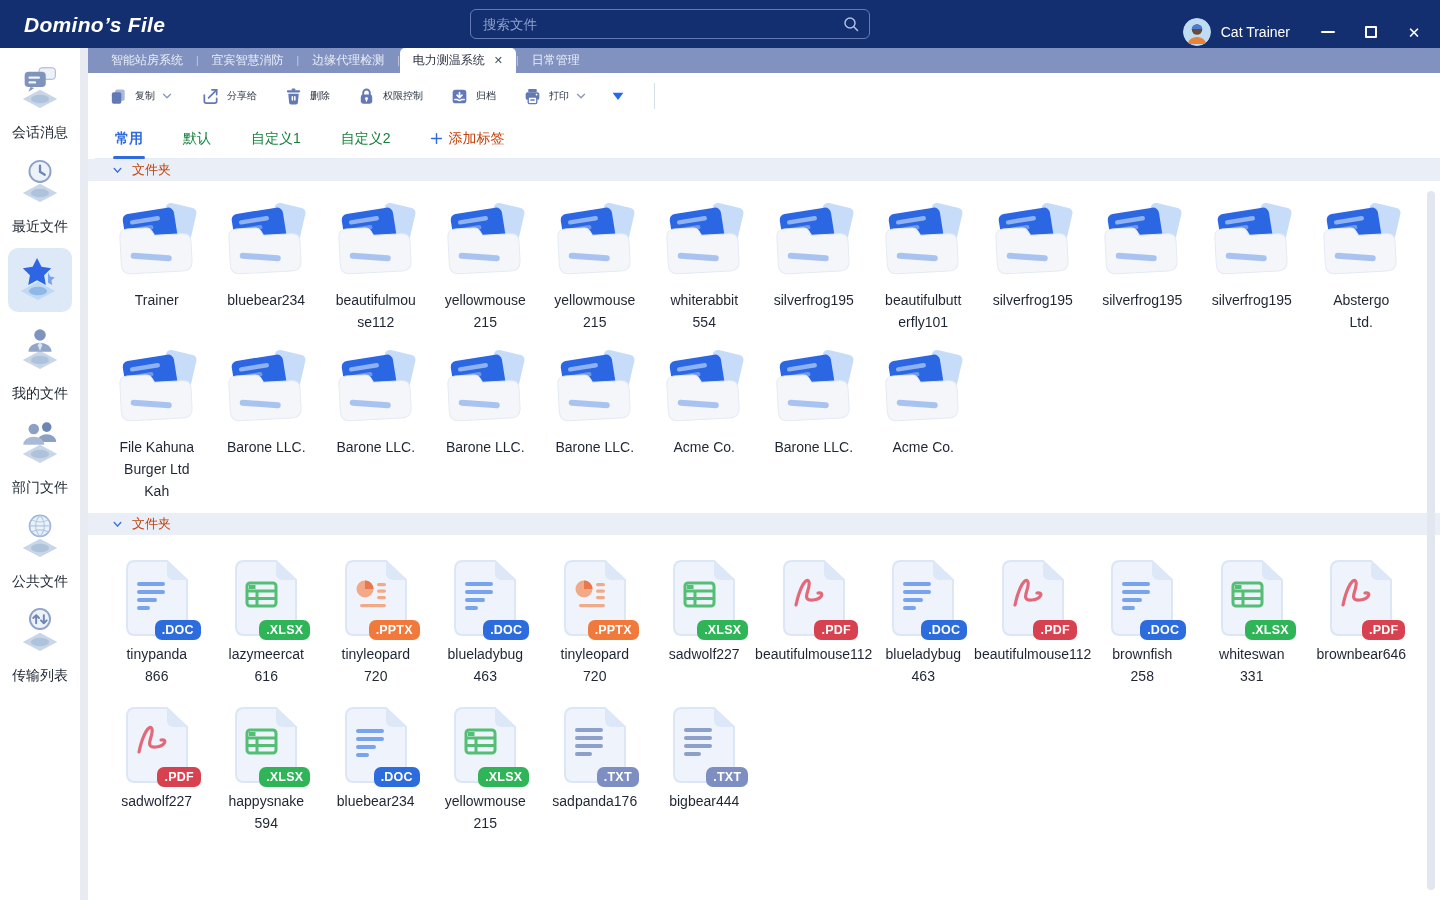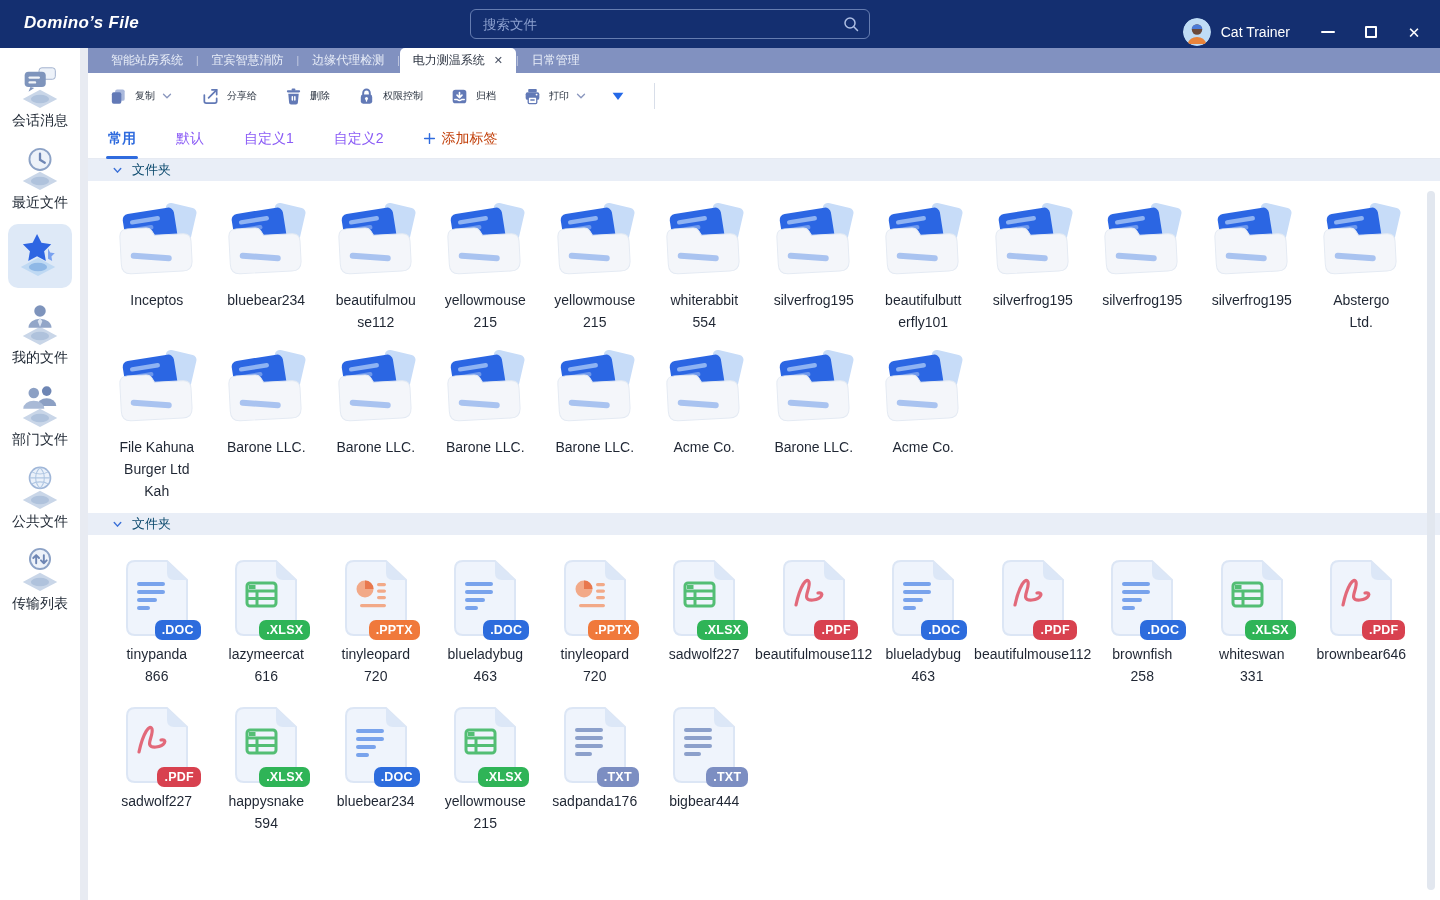--- a/index.html
+++ b/index.html
@@ -4,66 +4,66 @@
 <style>
   * { box-sizing: border-box; }
   html,body { margin:0; padding:0; }
   body {
     width:1440px; height:900px; overflow:hidden; position:relative;
     background:#E8EBF2; font-family:"Liberation Sans", sans-serif;
     -webkit-font-smoothing:antialiased;
   }
   
   .topbar { position:absolute; top:0; left:0; right:0; height:48px; background:#142F70; color:#fff; }
-  .app-title { position:absolute; left:24px; top:13px; font-size:17px; font-weight:700; font-style:italic; letter-spacing:.3px; }
+  .app-title { position:absolute; left:24px; top:13px; font-size:21px; font-weight:700; font-style:italic; letter-spacing:.3px; }
   .search-wrap { position:absolute; left:470px; top:9px; width:400px; height:30px;
     border:1px solid rgba(168,188,230,.55); border-radius:6px; display:flex; align-items:center; padding:0 10px; }
   .search-input { flex:1; background:transparent; border:none; outline:none; color:#f97316; font-size:13.5px; font-family:inherit; }
   .search-input::placeholder { color:#8CA0CF; }
   .search-icon { width:16px; height:16px; display:flex; }
   .user-area { position:absolute; right:18px; top:0; height:64px; display:flex; align-items:center; }
   .avatar { width:28px; height:28px; border-radius:50%; overflow:hidden; flex:none; }
   .user-name { font-size:14px; margin-left:10px; }
   .win-btns { display:flex; align-items:center; gap:27px; margin-left:30px; }
   .win-btn { background:none; border:none; padding:0; display:flex; align-items:center; justify-content:center; width:16px; height:16px; }
   .win-min-glyph { width:14px; height:2px; background:#fff; border-radius:1px; }
   .win-max-glyph { width:12px; height:12px; border:2px solid #fff; border-radius:1px; }
   .win-close-glyph { color:#fff; font-size:15px; line-height:1; }
   
   .sidebar { position:absolute; top:48px; left:0; width:80px; bottom:0; background:#fff;
     display:flex; flex-direction:column; align-items:center; padding-top:12px; gap:9px; }
   .side-item { display:flex; flex-direction:column; align-items:center; width:74px; padding:3px 0; border-radius:10px; }
   .side-item .side-icon { width:46px; height:46px; display:flex; }
-  .side-label { font-size:14px; color:#1B2430; margin-top:3px; }
+  .side-label { font-size:14px; color:#1B2430; margin-top:15px; }
   .side-item.selected { background:#DEE9F7; width:64px; height:64px; justify-content:center; padding:0; }
   .side-item.selected .side-icon { width:50px; height:50px; }
   
   .main { position:absolute; left:88px; top:48px; right:0; bottom:0; background:#fff; display:flex; flex-direction:column; }
   .tabstrip { height:25px; background:#8191C0; display:flex; align-items:stretch; padding-left:10px; font-size:12px; flex:none; }
   .doc-tab { display:flex; align-items:center; padding:0 13px; color:#E9EEF8; }
   .doc-tab.active { background:#fff; color:#2A3240; border-radius:5px 5px 0 0; gap:9px; }
   .tab-close { color:#4A5264; font-size:11px; line-height:1; cursor:pointer; }
   .tab-sep { display:flex; align-items:center; color:rgba(255,255,255,.55); font-size:10px; }
   .toolbar { height:46px; display:flex; align-items:center; padding-left:21px; gap:27px; flex:none; }
   .tb-item { display:flex; align-items:center; gap:7px; background:none; border:none; padding:0;
     font-size:10px; color:#2A3340; font-family:inherit; }
   .tb-icon { width:19px; height:19px; display:flex; }
   .tb-chevron { width:14px; height:14px; display:flex; margin-left:-2px; }
   .tb-caret { background:none; border:none; padding:0; width:18px; height:18px; display:flex; margin-left:-6px; }
   .tb-divider { width:1px; height:26px; background:#D8DEE9; }
   .filterbar { height:40px; display:flex; align-items:center; padding-left:18px; gap:36px;
-    border-bottom:1px solid #E6EAF2; flex:none; font-size:14px; }
-  .filter-tab { position:relative; color:#8b5cf6; background:none; border:none; padding:11px 2px; font-size:14px; font-family:inherit; }
+    border-bottom:1px solid #E6EAF2; flex:none; font-size:14px;margin-left:7px; }
+  .filter-tab { position:relative; color:#15803d; background:none; border:none; padding:11px 2px; font-size:14px; font-family:inherit; }
   .filter-tab.active { color:#2F6BDE; font-weight:700; }
   .filter-tab.active::after { content:""; position:absolute; left:0; right:0; bottom:0; height:3px; border-radius:2px; background:#2F6BDE; }
   .add-tag { display:flex; align-items:center; gap:5px; color:#c2410c; background:none; border:none; font-size:14px; font-family:inherit; padding:0; }
   .plus-icon { width:15px; height:15px; display:flex; }
   
   .content { flex:1; position:relative; overflow:hidden; }
-  .section-strip { height:22px; background:#E9EEF7; display:flex; align-items:center; gap:8px; padding-left:23px; color:#0c4a6e; font-size:13px; }
+  .section-strip { height:22px; background:#E9EEF7; display:flex; align-items:center; gap:8px; padding-left:23px; color:#c2410c; font-size:13px; }
   .strip-chevron { width:13px; height:13px; display:flex; }
   .grid { display:grid; grid-template-columns:repeat(12,1fr); row-gap:14px; padding:19px 24px 11px 14px; }
   .cell { display:flex; flex-direction:column; align-items:center; }
   .cell-label { font-size:14px; line-height:22px; color:#1F2633; text-align:center; white-space:pre-line; margin:3px -16px 0; }
   .folder-icon { width:94px; height:86px; display:flex; }
   .file-icon { position:relative; width:74px; height:84px; margin-top:2px; }
   .file-badge { position:absolute; right:-7px; bottom:0; color:#fff; font-weight:700; font-size:12.5px;
     padding:3px 7px; border-radius:7px; letter-spacing:.2px; }
   .scrollbar-track { position:absolute; right:5px; top:32px; bottom:10px; width:8px; border-radius:4px; background:#E2E7EF; }
 </style>
@@ -329,21 +329,21 @@
     <rect x="15" y="11" width="53" height="42" rx="6" fill="#2B66E3"></rect>
     <rect x="22" y="18" width="31" height="4.5" rx="2.25" fill="#8FB3F2"></rect>
     <rect x="22" y="26" width="23" height="4.5" rx="2.25" fill="#6E98EC"></rect>
   </g>
   <g transform="rotate(-3 48 56)">
     <path d="M11 36 q0-8 8-8 h19 q4 0 6 3.5 l2.5 4.5 h29 q8 0 8 8 v20 q0 10-10 10 H21 q-10 0-10-10 Z" fill="#F4F6FA" stroke="#E4EAF3" stroke-width="1"></path>
     <rect x="21" y="55" width="42" height="6" rx="3" fill="#A9C3F0" transform="rotate(7 42 58)"></rect>
   </g>
 </svg>
           </span>
-          <div class="cell-label">Inceptos</div>
+          <div class="cell-label">Trainer</div>
         </div>
         <div class="cell">
           <span class="folder-icon">
             <svg viewBox="0 0 96 88" width="94" height="86">
   <rect x="52" y="5" width="32" height="52" rx="5" fill="#C7DCF8" transform="rotate(13 68 31)"></rect>
   <g transform="rotate(-9 40 32)">
     <rect x="15" y="11" width="53" height="42" rx="6" fill="#2B66E3"></rect>
     <rect x="22" y="18" width="31" height="4.5" rx="2.25" fill="#8FB3F2"></rect>
     <rect x="22" y="26" width="23" height="4.5" rx="2.25" fill="#6E98EC"></rect>
   </g>

